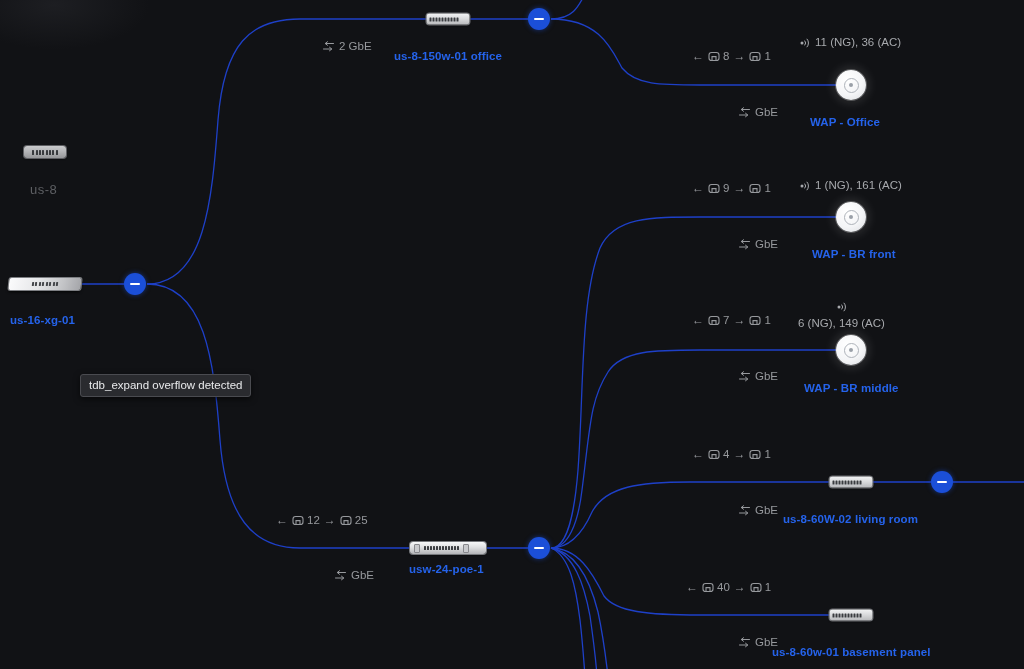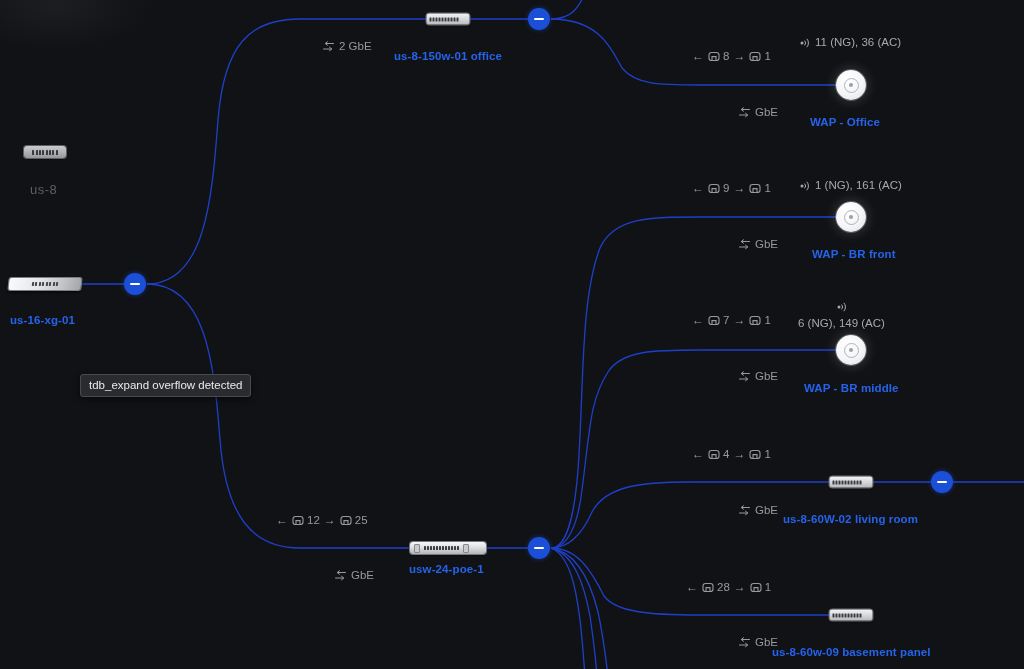--- a/index.html
+++ b/index.html
@@ -448,36 +448,36 @@
         <i></i>
         <i></i>
         <i></i>
         <i></i>
         <i></i>
         <i></i>
         <i></i>
         <i></i>
     </div>
   </div>
-  <div class="name" style="left:772px;top:646px;">us-8-60w-09 basement panel</div>
+  <div class="name" style="left:772px;top:646px;">us-8-60w-01 basement panel</div>
   <div class="speed" style="left:738px;top:636px;">
     <svg width="13" height="11" viewBox="0 0 13 11">
       <path d="M11.5 2.5 H3.5 M5.5 0.7 L3.2 2.5 L5.5 4.3" fill="none" stroke="#97999d" stroke-width="1" stroke-linecap="round" stroke-linejoin="round"></path>
       <path d="M1.5 8 H9.5 M7.5 6.2 L9.8 8 L7.5 9.8" fill="none" stroke="#97999d" stroke-width="1" stroke-linecap="round" stroke-linejoin="round"></path>
     </svg>
     <span>GbE</span>
   </div>
   <div class="clients" style="left:686px;top:581px;">
     <span class="arrow">←</span>
     <span class="grp">
       <svg width="12" height="12" viewBox="0 0 12 12">
         <rect x="1" y="2.5" width="10" height="8" rx="2.6" fill="none" stroke="#97999d" stroke-width="1.1"></rect>
         <path d="M4 10.5 V6.6 H8 V10.5" fill="none" stroke="#97999d" stroke-width="1.1"></path>
       </svg>
-      <span>28</span>
+      <span>40</span>
     </span>
     <span class="arrow">→</span>
     <span class="grp">
       <svg width="12" height="12" viewBox="0 0 12 12">
         <rect x="1" y="2.5" width="10" height="8" rx="2.6" fill="none" stroke="#97999d" stroke-width="1.1"></rect>
         <path d="M4 10.5 V6.6 H8 V10.5" fill="none" stroke="#97999d" stroke-width="1.1"></path>
       </svg>
       <span>1</span>
     </span>
   </div>

